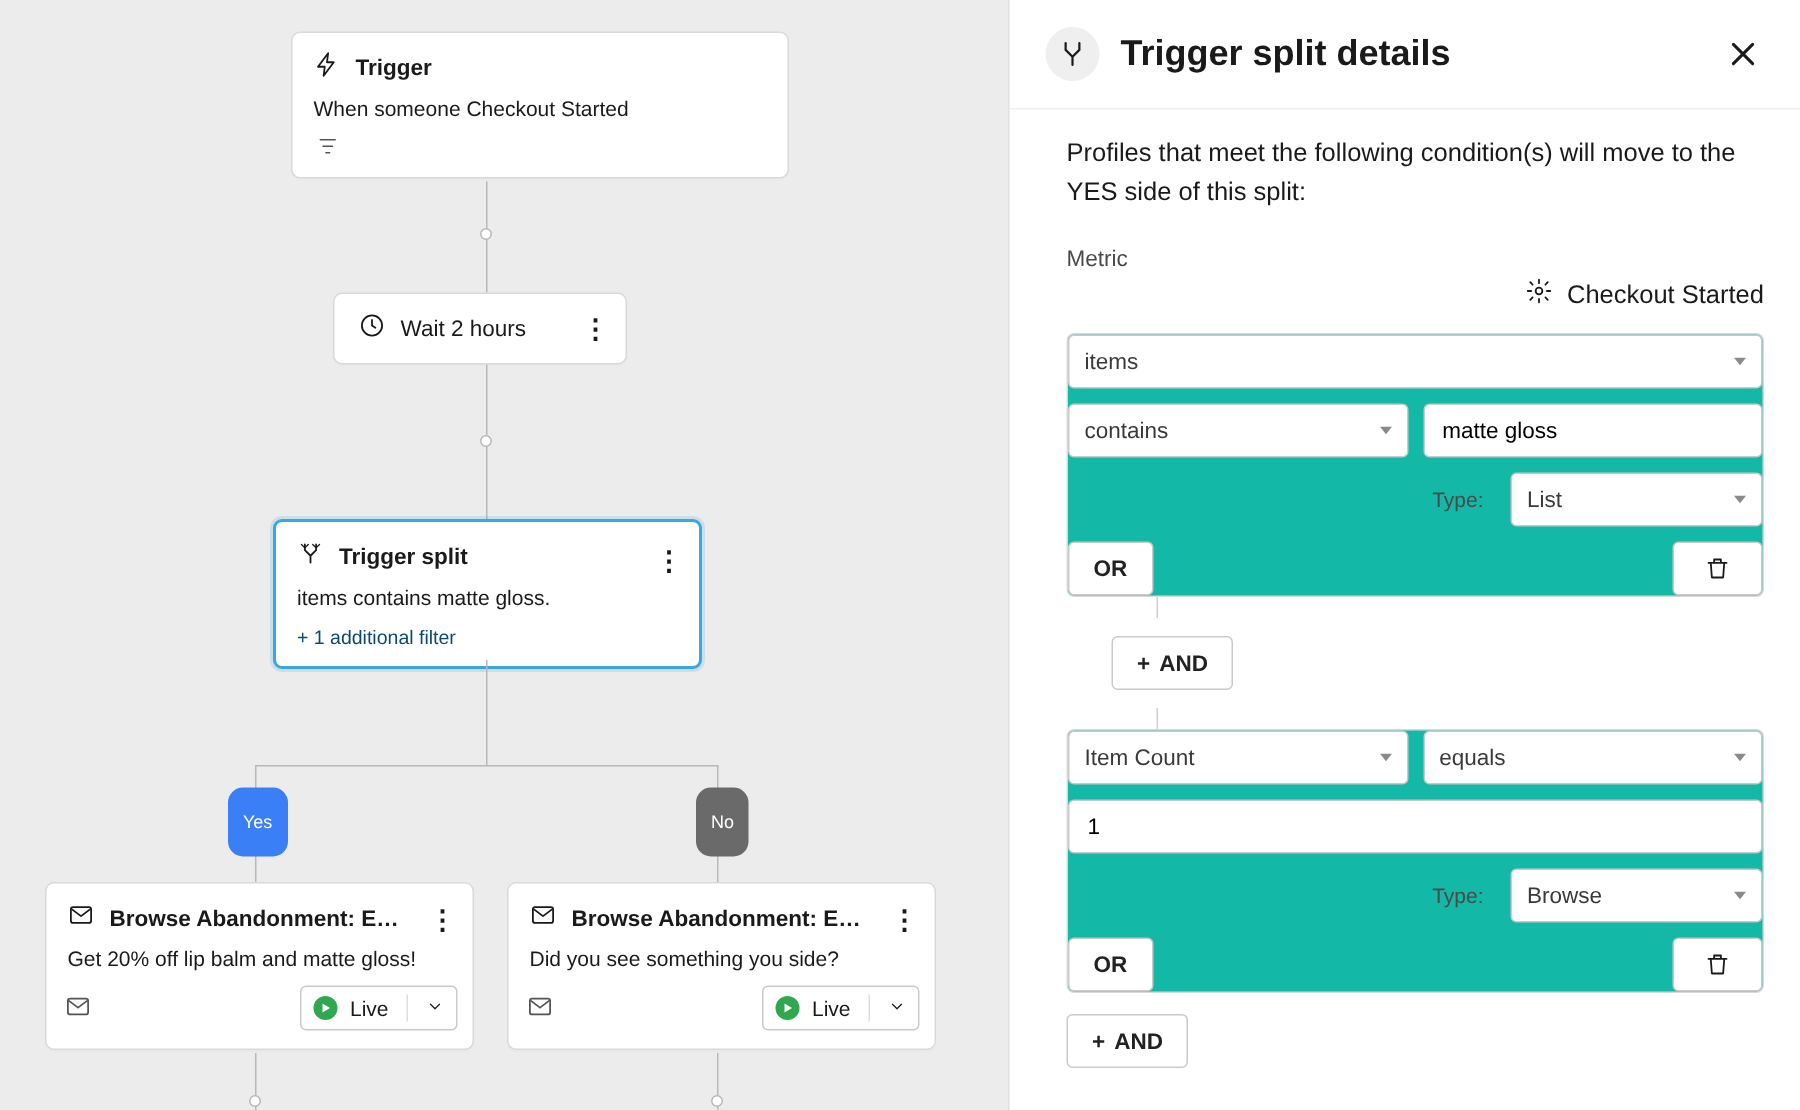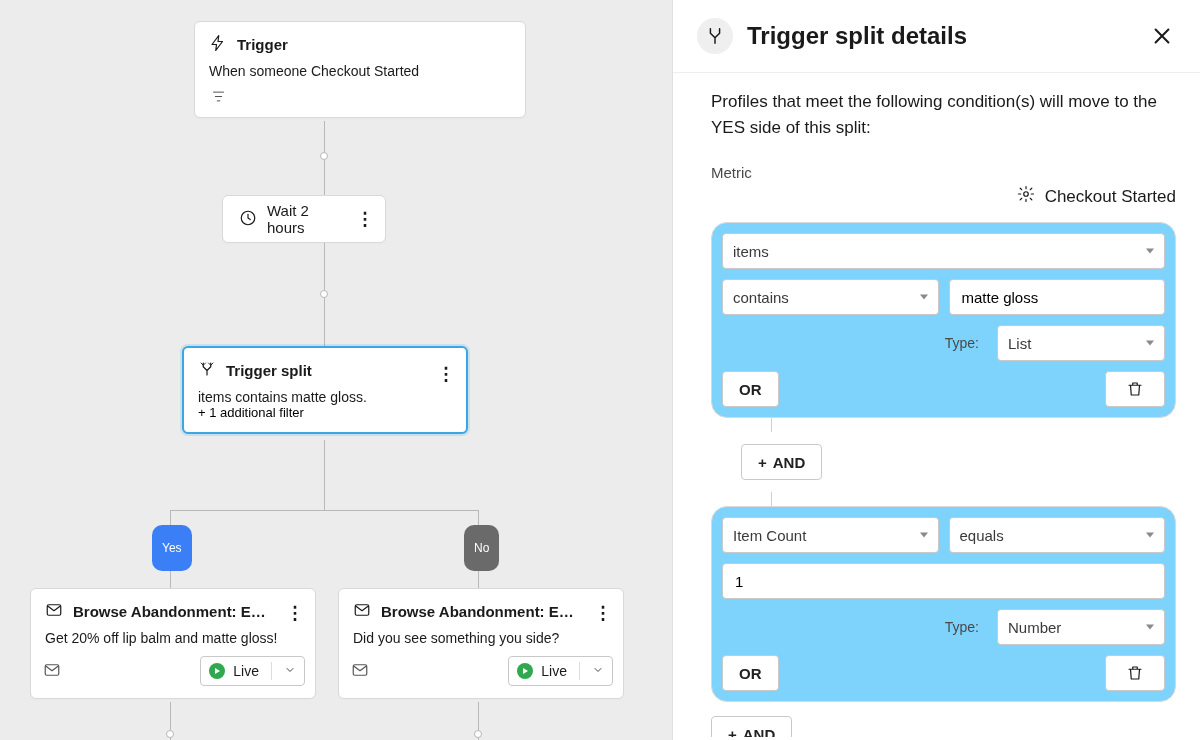--- a/index.html
+++ b/index.html
@@ -45,21 +45,22 @@
     font-weight: 600;
     font-size: 15px;
   }
   .card .body {
     padding: 4px 14px 12px 14px;
     font-size: 14px;
     color: #1a1a1a;
   }
   .card .sub {
     font-size: 13px;
-    color: #000000;
+    color: #0c4a6e;
+    margin-top: 11px;
   }
   .card .kebab {
     position: absolute;
     right: 8px;
     top: 50%;
     transform: translateY(-50%);
     width: 24px; height: 24px;
     display:flex;align-items:center;justify-content:center;
     cursor: pointer;
     font-size: 18px;
@@ -78,21 +79,21 @@
   .wait-card { height: 48px; }
 
   .trigger-card { left: 182px; top: 21px; width: 332px; margin-left: 12px; }
   .trigger-card .body { padding-bottom: 8px; }
   .trigger-small-icon {
     margin: 0 14px 12px 14px;
     width: 18px; height:18px; display:flex;align-items:center;justify-content:center;
     color:#555;
   }
 
-  .wait { left: 222px; top: 195px; width: 164px; }
+  .wait { left: 222px; top: 195px; width: 196px; }
 
   .split-card {
     left: 182px; top: 346px; width: 286px;
     border: 2px solid #3aa6e3;
     box-shadow: 0 0 0 2px rgba(58,166,227,.18);
   }
   .split-card .row-header { padding-right: 20px; }
   .split-card .row-header .kebab { top: 14px; transform:none; }
 
   .email-card {
@@ -162,23 +163,23 @@
   .panel-header .close {
     width:28px;height:28px;display:flex;align-items:center;justify-content:center;
     cursor:pointer;font-size:24px;
   }
   .panel-body { padding: 16px 24px 24px 38px; overflow:auto; height: calc(740px - 76px); }
   .panel-body .desc { font-size:17px; line-height:1.5; margin: 0 0 24px 0; max-width: 460px; }
   .metric-label { font-size:15px;color:#4a4a4a;margin-bottom:4px; }
   .metric-value { display:flex;align-items:center;gap:10px;font-size:17px;margin-bottom:14px;justify-content:flex-end; }
 
   .cond-group {
-    border:1px solid #d9d9d9;border-radius:16px;
-    padding:10px;margin-bottom:0;
-    background:#7dd3fc;
+    border:1px solid #d9d9d9;border-radius:5px;
+    margin-bottom:0;
+    background:#14b8a6;
   }
   .row { display:flex;gap:10px;margin-bottom:10px; }
   .row:last-child { margin-bottom:0; }
   .spacer { flex:1; }
   .right-align { justify-content:flex-end; align-items:center; }
 
   .select, .input {
     height:36px;border:1px solid #c9c9c9;border-radius:4px;
     background:#fff;padding:0 10px;display:flex;align-items:center;
     font-size:15px;color:#3a3a3a;position:relative;
@@ -434,21 +435,21 @@
           </div>
         </div>
         <div class="row">
           <div class="input" style="flex:1">
             <input value="1" style="">
           </div>
         </div>
         <div class="row right-align">
           <span class="type-label">Type:</span>
           <div class="select" style="width:168px">
-            <span>Number</span>
+            <span>Browse</span>
             <span class="caret"></span>
           </div>
         </div>
         <div class="row" style="align-items:center;margin-bottom:0">
           <button class="btn">
             <span>OR</span>
           </button>
           <div class="spacer"></div>
           <div class="icon-btn">
             <svg class="ic" viewBox="0 0 24 24">

